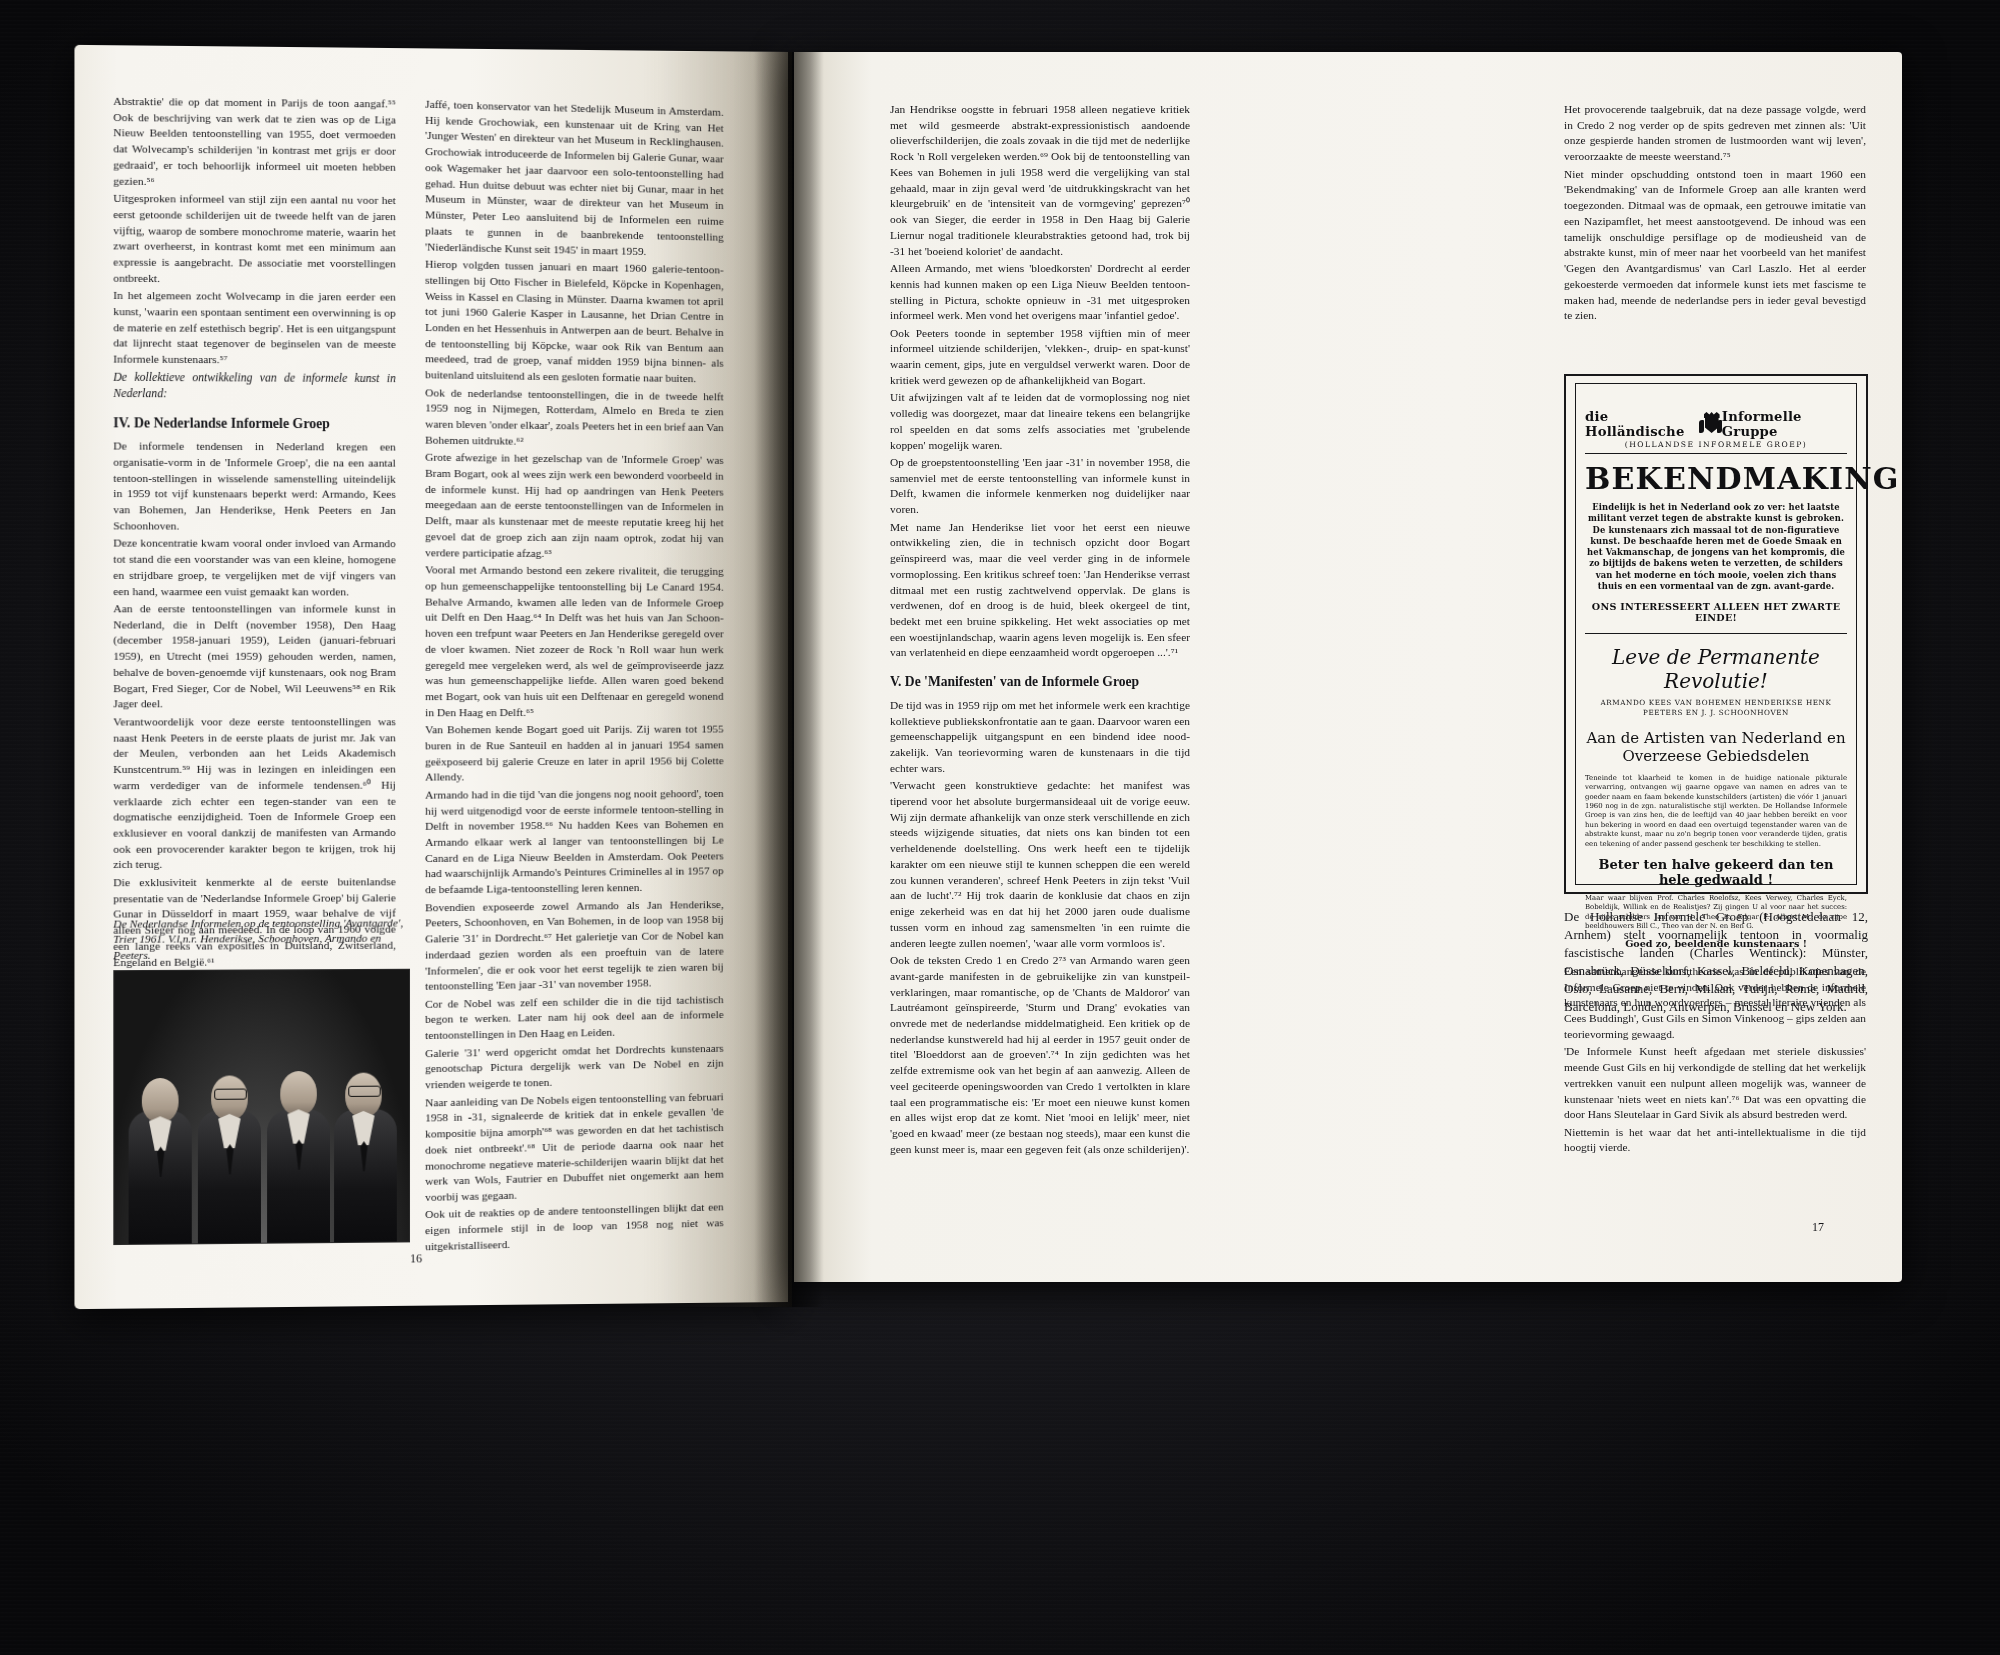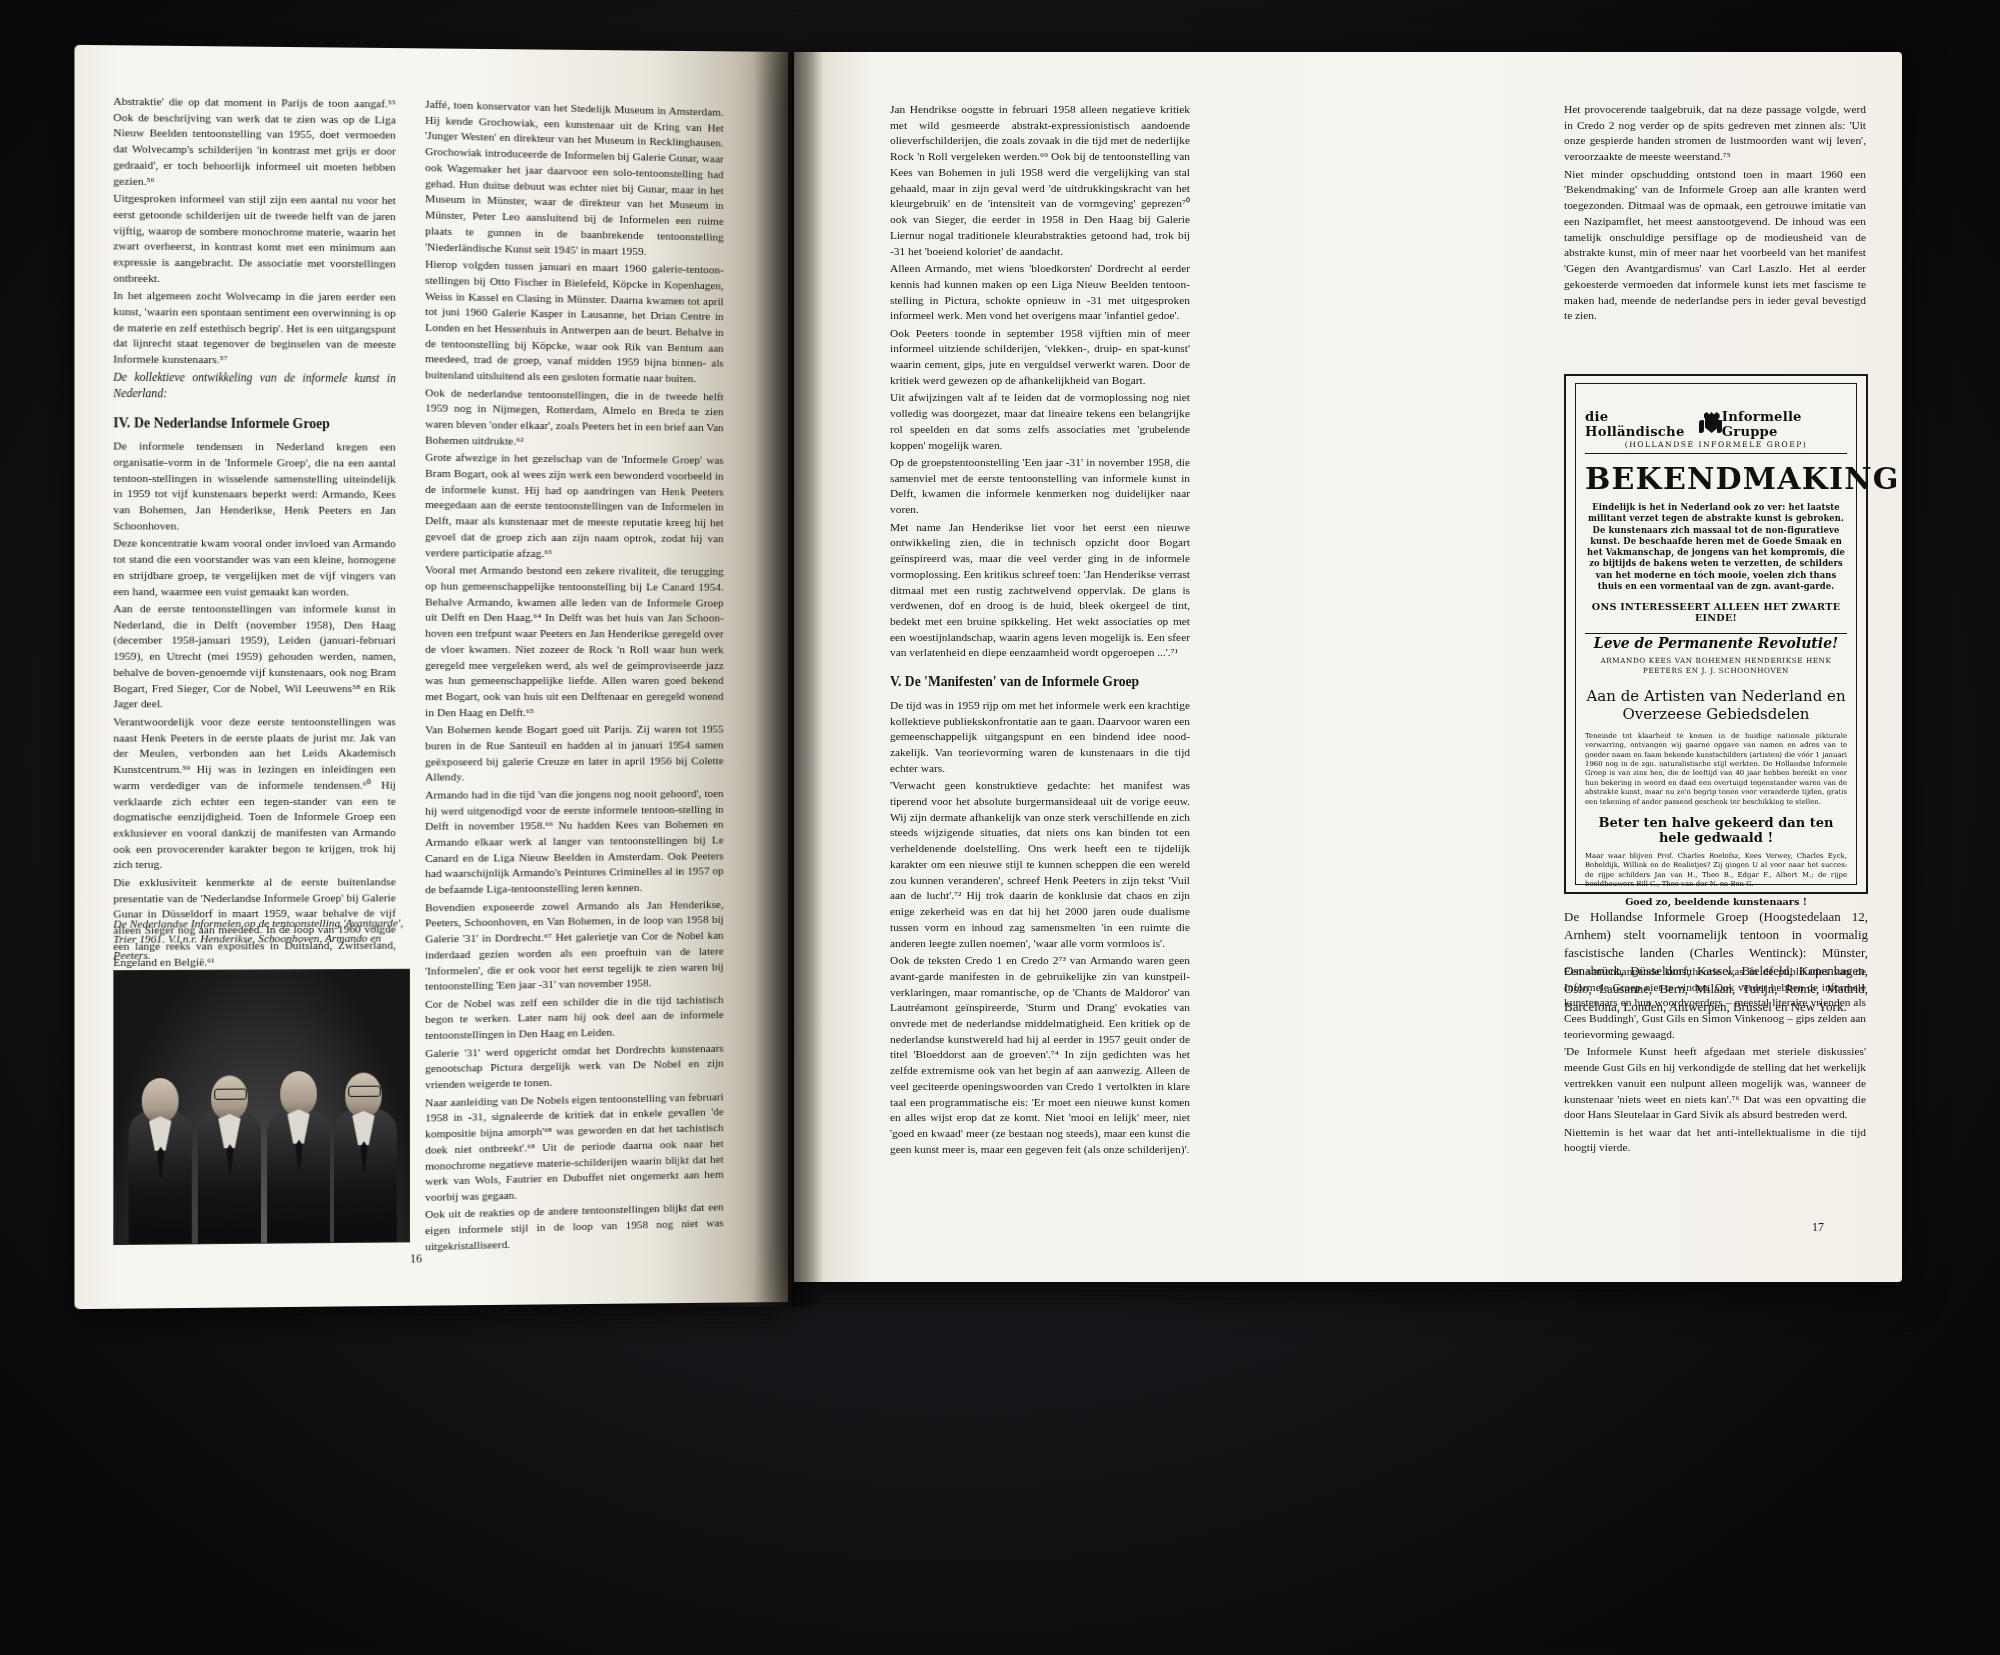--- a/index.html
+++ b/index.html
@@ -278,24 +278,24 @@
     text-align: center;
     font-family: "DejaVu Serif", serif;
     font-weight: bold;
     font-size: 9.6px;
     margin: 9px 0 6px 0;
     letter-spacing: 0.3px;
   }
   .poster-leve {
     text-align: center;
     font-family: "DejaVu Serif", serif;
-    font-weight: bold;
+    font-weight: normal;
     font-style: italic;
-    font-size: 14px;
-    margin: 1px 0 5px 0;
+    font-size: 20px;
+    margin: 11px 0 5px 0;
   }
   .poster-names {
     text-align: center;
     font-size: 7.2px;
     letter-spacing: 0.6px;
     line-height: 1.45;
     font-family: "DejaVu Serif", serif;
   }
   .poster-h2 {
     text-align: center;

